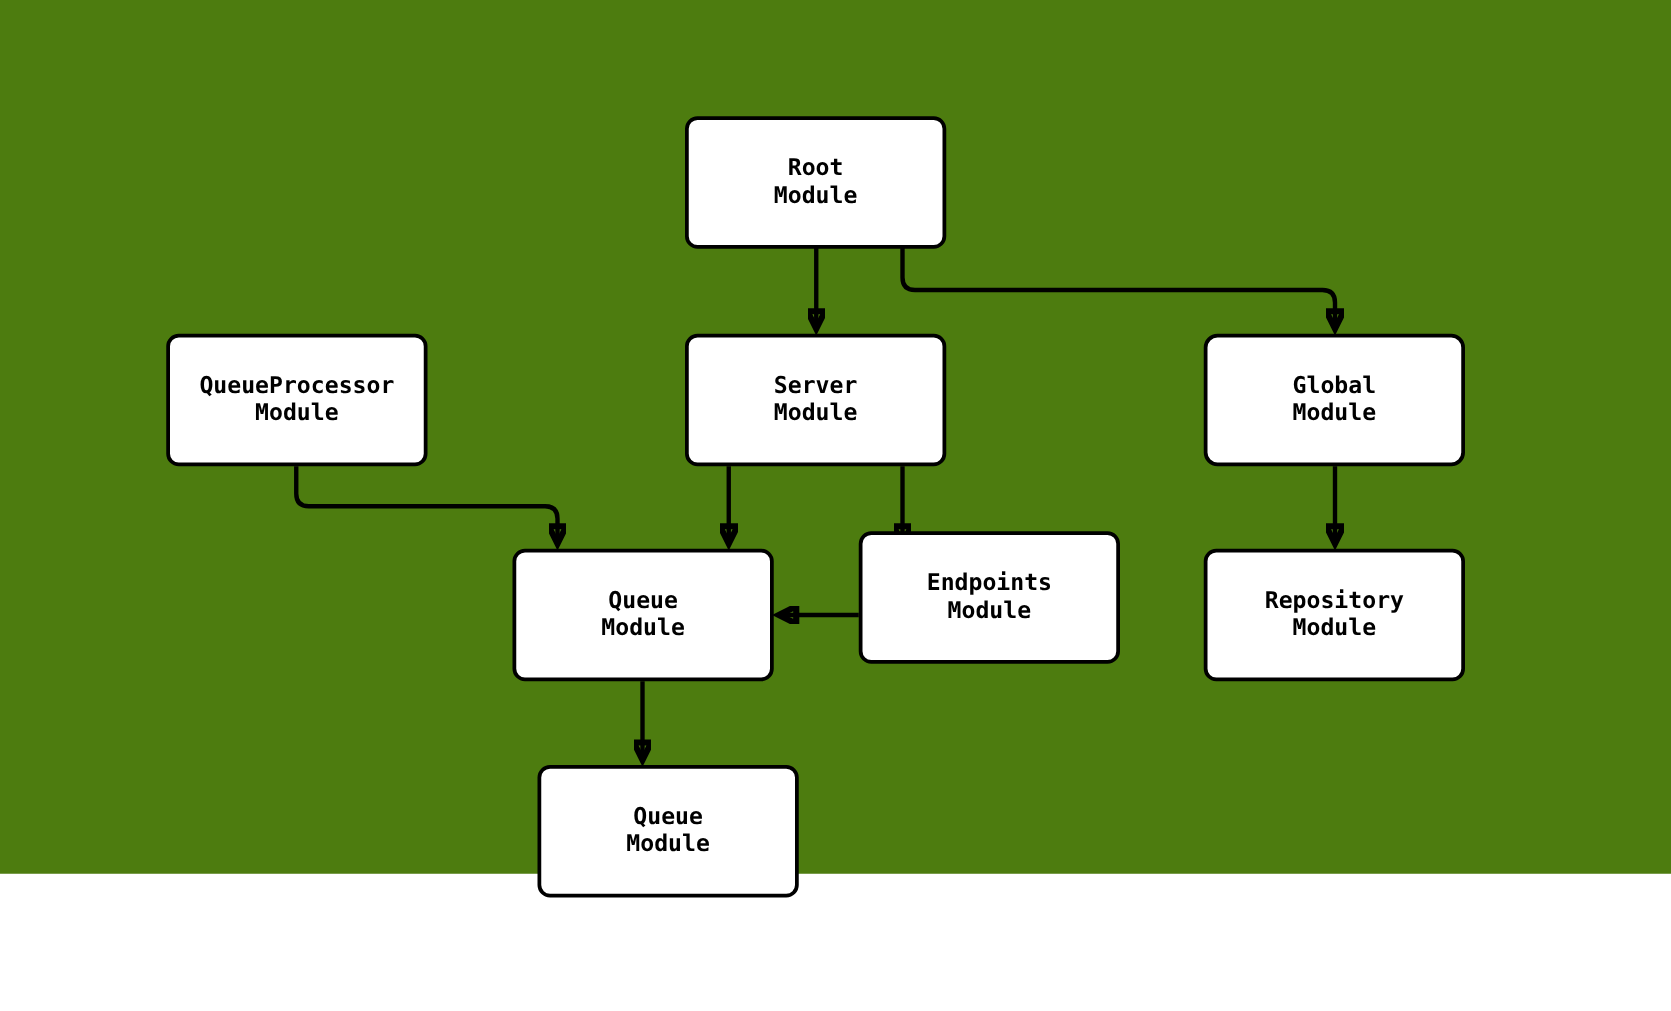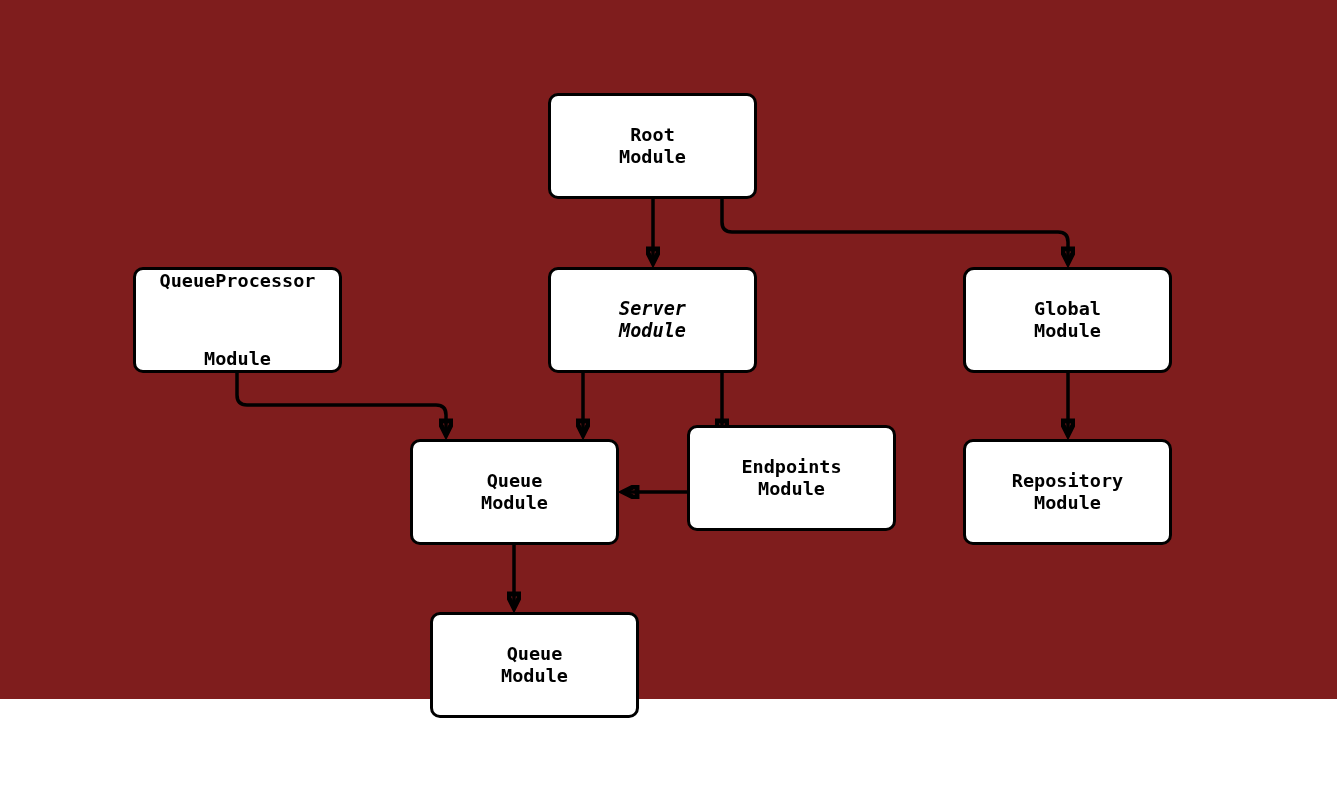--- a/index.html
+++ b/index.html
@@ -5,21 +5,21 @@
   * { margin: 0; padding: 0; box-sizing: border-box; }
   html, body {
     width: 1337px; height: 809px;
     background: #ffffff;
     font-family: "DejaVu Sans Mono", "Liberation Mono", monospace;
     overflow: hidden;
   }
   .canvas {
     position: relative;
     width: 1337px; height: 699px;
-    background: #7f1d1d;
+    background: #4d7c0f;
   }
   svg.edges {
     position: absolute;
     left: 0; top: 0;
     width: 1337px; height: 809px;
     pointer-events: none;
   }
   svg.edges path {
     stroke: #000000;
     stroke-width: 3.5;
@@ -35,22 +35,22 @@
     flex-direction: column;
     align-items: center;
     justify-content: center;
     text-align: center;
     font-size: 18.5px;
     font-weight: bold;
     line-height: 22px;
     color: #000000;
   }
   .node-root          { left: 548px; top: 93px;  }
-  .node-queueproc     { left: 133px; top: 267px; justify-content: space-between; }
-  .node-server        { left: 548px; top: 267px; font-style: italic; }
+  .node-queueproc     { left: 133px; top: 267px; }
+  .node-server        { left: 548px; top: 267px; }
   .node-global        { left: 963px; top: 267px; border-radius: 11px; }
   .node-core          { left: 410px; top: 439px; }
   .node-endpoints     { left: 687px; top: 425px; }
   .node-repository    { left: 963px; top: 439px; }
   .node-queue         { left: 410px; top: 612px; margin-left: 20px; }
 </style>
 </head>
 <body>
 
 <div class="canvas">

